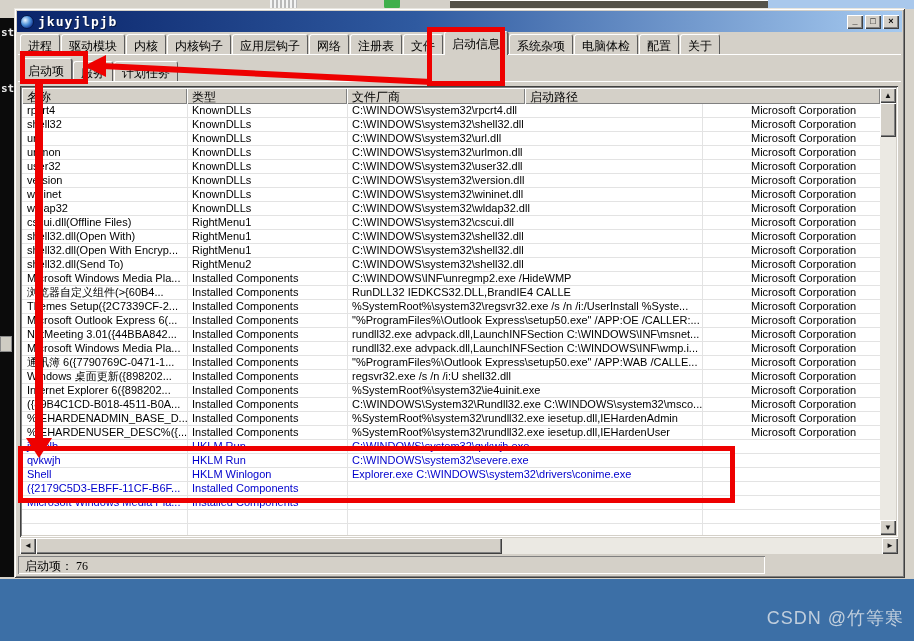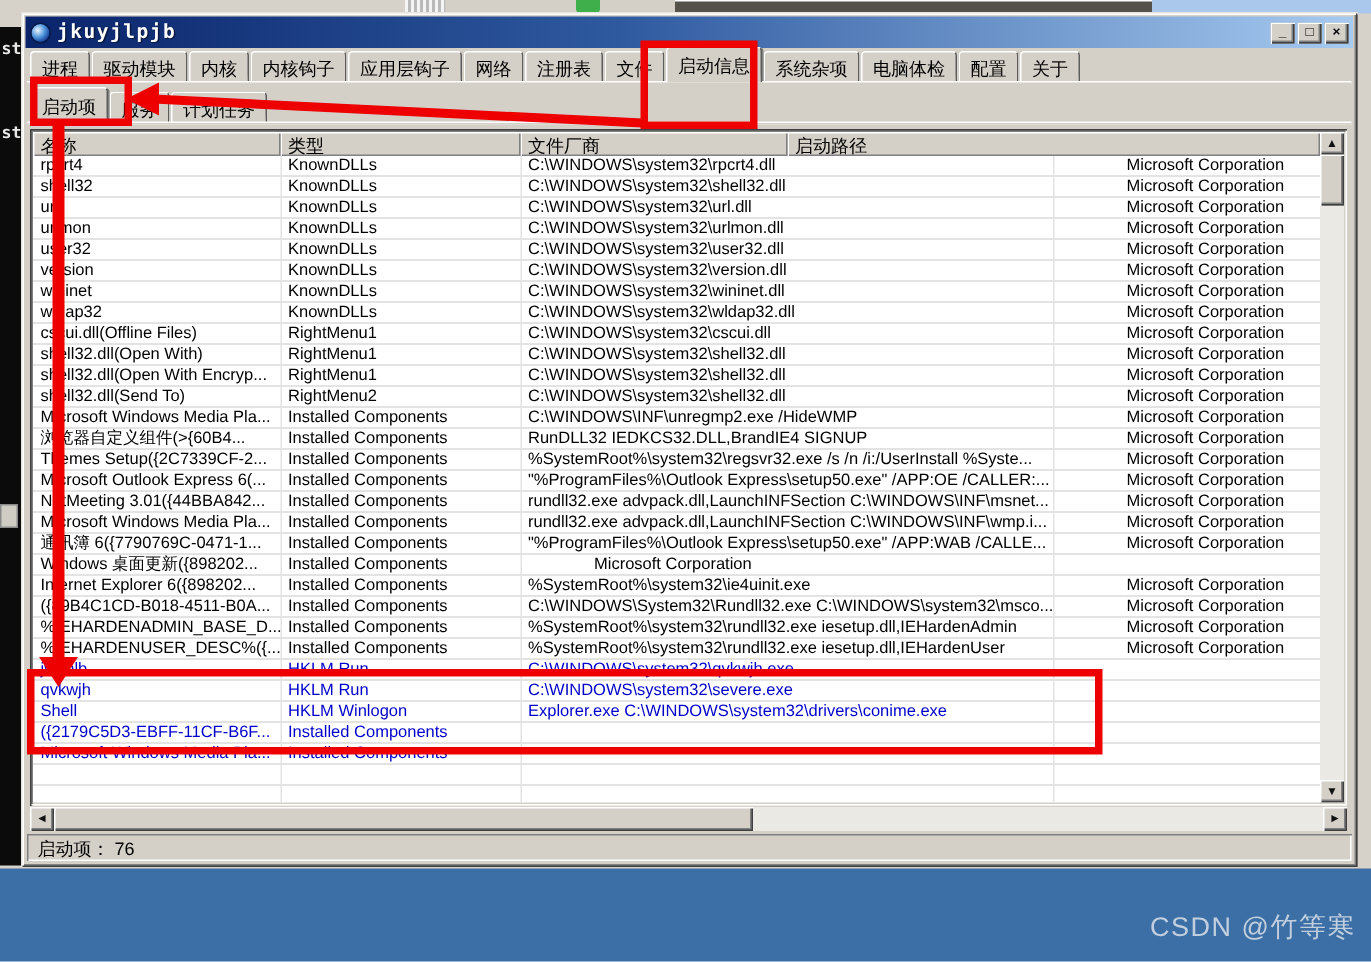--- a/index.html
+++ b/index.html
@@ -89,23 +89,23 @@
   .vthumb{position:absolute;left:0;top:15px;width:16px;height:34px;background:var(--chrome);
      box-shadow:inset 1px 1px 0 #fff,inset -1px -1px 0 #404040,inset -2px -2px 0 #808080;}
   .hscroll{position:absolute;left:6px;top:530px;width:878px;height:16px;background:#ebe9e3;}
   .hbtn{position:absolute;top:0;width:16px;height:16px;background:var(--chrome);
      box-shadow:inset 1px 1px 0 #fff,inset -1px -1px 0 #404040,inset -2px -2px 0 #808080;
      font-size:8px;text-align:center;line-height:16px;color:#111;}
   .hbtn.left{left:0;} .hbtn.right{right:0;}
   .hthumb{position:absolute;left:16px;top:0;width:466px;height:16px;background:var(--chrome);
      box-shadow:inset 1px 1px 0 #fff,inset -1px -1px 0 #404040,inset -2px -2px 0 #808080;}
   
-  .statusbar{position:absolute;left:4px;top:548px;width:883px;height:18px;background:var(--chrome);
+  .statusbar{position:absolute;left:4px;top:548px;width:747px;height:18px;background:var(--chrome);
      box-shadow:inset 1px 1px 0 #808080,inset -1px -1px 0 #fff;
-     font-size:12px;padding:2px 7px;white-space:nowrap;}
+     font-size:12px;padding:2px 7px;white-space:nowrap;font-family:Liberation Serif, serif;}
   
   .anno{position:absolute;pointer-events:none;z-index:50;}
   .anno-box{border:5px solid var(--anno-red);}
   .box1{left:20px;top:51px;width:68px;height:33px;}
   .box2{left:427px;top:27px;width:78px;height:59px;}
   .box3{left:18px;top:446px;width:717px;height:57px;}
   .diag{left:102px;top:63px;width:330px;height:6px;background:var(--anno-red);
      transform:rotate(2.8deg);transform-origin:0 50%;}
   .arrow-left{left:84px;top:55px;width:0;height:0;
      border-top:11px solid transparent;border-bottom:11px solid transparent;
@@ -315,21 +315,21 @@
           <div class="lv-row">
             <div class="c name">Microsoft Windows Media Pla...</div>
             <div class="c type">Installed Components</div>
             <div class="c path">C:\WINDOWS\INF\unregmp2.exe /HideWMP</div>
             <div class="c vendor">Microsoft Corporation</div>
           </div>
 
           <div class="lv-row">
             <div class="c name">浏览器自定义组件(&gt;{60B4...</div>
             <div class="c type">Installed Components</div>
-            <div class="c path">RunDLL32 IEDKCS32.DLL,BrandIE4 SIGNUP</div>
+            <div class="c path">RunDLL32 IEDKCS32.DLL,BrandIE4 CALLE</div>
             <div class="c vendor">Microsoft Corporation</div>
           </div>
 
           <div class="lv-row">
             <div class="c name">Themes Setup({2C7339CF-2...</div>
             <div class="c type">Installed Components</div>
             <div class="c path">%SystemRoot%\system32\regsvr32.exe /s /n /i:/UserInstall %Syste...</div>
             <div class="c vendor">Microsoft Corporation</div>
           </div>
 
@@ -357,20 +357,21 @@
           <div class="lv-row">
             <div class="c name">通讯簿 6({7790769C-0471-1...</div>
             <div class="c type">Installed Components</div>
             <div class="c path">"%ProgramFiles%\Outlook Express\setup50.exe" /APP:WAB /CALLE...</div>
             <div class="c vendor">Microsoft Corporation</div>
           </div>
 
           <div class="lv-row">
             <div class="c name">Windows 桌面更新({898202...</div>
             <div class="c type">Installed Components</div>
+            <div class="c path">regsvr32.exe /s /n /i:U shell32.dll</div>
             <div class="c vendor">Microsoft Corporation</div>
           </div>
 
           <div class="lv-row">
             <div class="c name">Internet Explorer 6({898202...</div>
             <div class="c type">Installed Components</div>
             <div class="c path">%SystemRoot%\system32\ie4uinit.exe</div>
             <div class="c vendor">Microsoft Corporation</div>
           </div>
 

